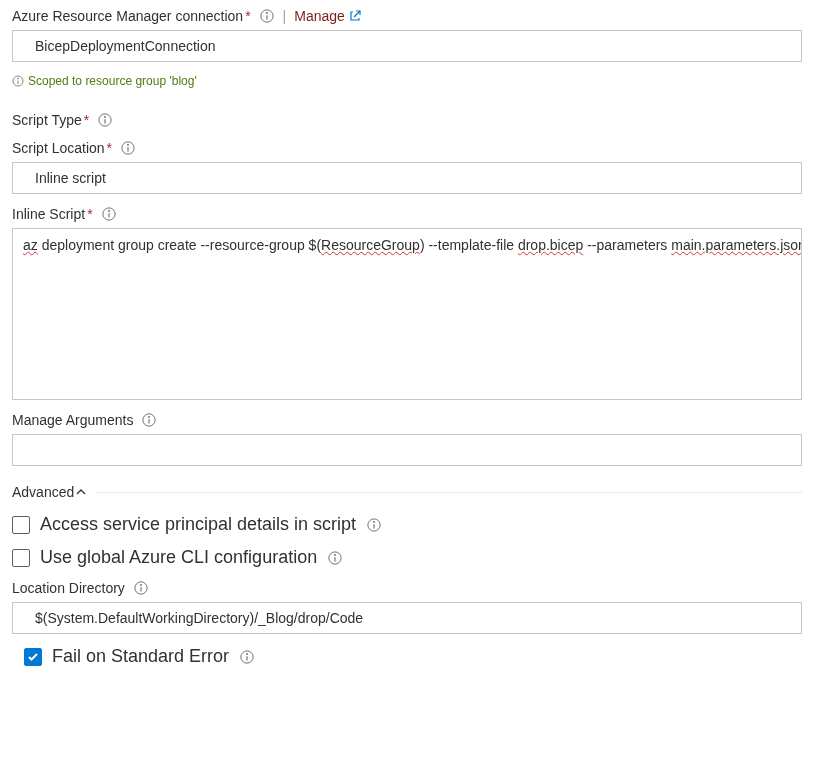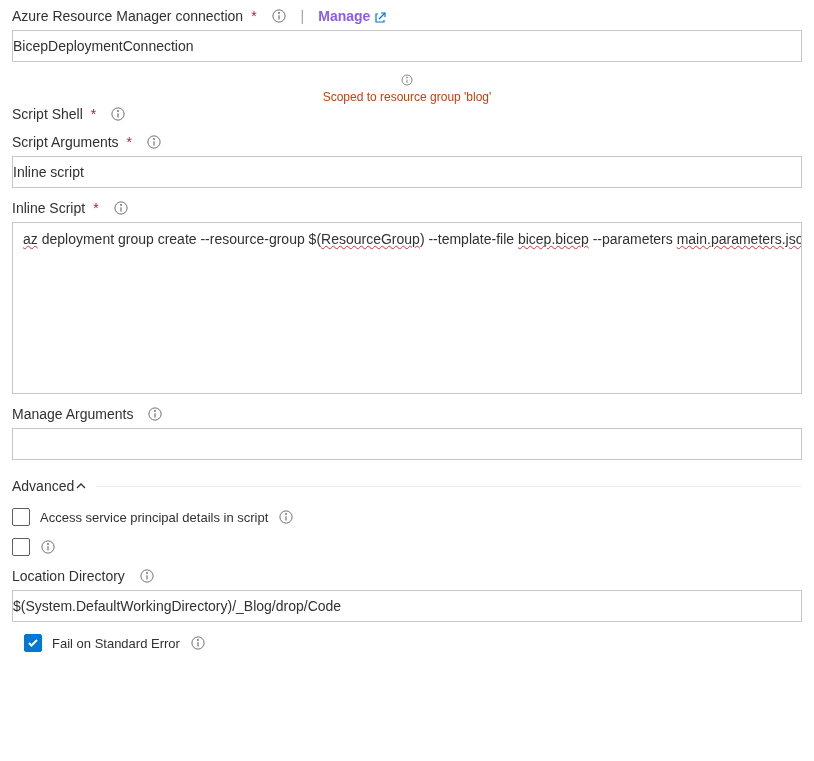--- a/index.html
+++ b/index.html
@@ -14,21 +14,20 @@
       background: #ffffff;
       padding: 8px 12px;
       width: 814px;
     }
     .field-group {
       margin-bottom: 12px;
     }
     .field-label-row {
       display: flex;
       align-items: center;
-      gap: 6px;
       margin-bottom: 6px;
     }
     .field-label {
       font-size: 14px;
       color: #323130;
     }
     .required {
       color: #a4262c;
       margin-left: 2px;
     }
@@ -43,36 +42,35 @@
     }
     .info-icon svg {
       width: 14px;
       height: 14px;
     }
     .divider {
       color: #a19f9d;
       margin: 0 8px;
     }
     .link {
-      color: #8b5cf6;
+      color: #7f1d1d;
       text-decoration: none;
       cursor: pointer;
       display: inline-flex;
-      align-items: flex-end;
+      align-items: center;
       gap: 4px;
-      font-weight: bold;
     }
     .external-icon {
       width: 12px;
       height: 12px;
       display: inline-flex;
     }
     .text-input {
       width: 100%;
-      padding: 6px 0;
+      padding: 6px 22px;
       border: 1px solid #c8c6c4;
       font-family: inherit;
       font-size: 14px;
       color: #323130;
       background: #ffffff;
       outline: none;
       height: 32px;
     }
     .textarea-input {
       width: 100%;
@@ -83,25 +81,24 @@
       color: #323130;
       background: #ffffff;
       outline: none;
       resize: none;
       height: 172px;
     }
     .scope-hint {
       display: flex;
       align-items: center;
       gap: 4px;
-      color: #c2410c;
+      color: #4d7c0f;
       font-size: 12px;
       margin-top: 4px;
-      margin-bottom: 2px;
-      flex-direction: column;
+      margin-bottom: 24px;
     }
     .scope-hint svg {
       width: 12px;
       height: 12px;
     }
     .section-header {
       display: flex;
       align-items: center;
       gap: 0;
       margin-top: 18px;
@@ -143,21 +140,21 @@
     }
     .checkbox.checked {
       background: #0078d4;
       border-color: #0078d4;
     }
     .checkbox.checked svg {
       width: 12px;
       height: 12px;
     }
     .checkbox-label {
-      font-size: 13px;
+      font-size: 18px;
       color: #323130;
     }
     .spell-error {
       text-decoration-line: underline;
       text-decoration-style: wavy;
       text-decoration-color: #d13438;
       text-decoration-thickness: 1px;
       text-align: right;
     }
   </style>
@@ -194,35 +191,35 @@
   <svg viewBox="0 0 12 12" fill="none" stroke="#8a8886" stroke-width="1">
       <circle cx="6" cy="6" r="5"></circle>
       <line x1="6" y1="5.5" x2="6" y2="9"></line>
       <circle cx="6" cy="3.5" r="0.5" fill="#8a8886"></circle>
     </svg>
   <span>Scoped to resource group 'blog'</span>
 </div>
 
 <div class="field-group">
   <div class="field-label-row">
-    <span class="field-label">Script Shell</span>
+    <span class="field-label">Script Type</span>
     <span class="required">*</span>
     <span class="info-icon">
       <svg viewBox="0 0 16 16" fill="none" stroke="#605e5c" stroke-width="1">
           <circle cx="8" cy="8" r="7"></circle>
           <line x1="8" y1="7" x2="8" y2="12" stroke-width="1.2"></line>
           <circle cx="8" cy="4.5" r="0.6" fill="#605e5c"></circle>
         </svg>
     </span>
   </div>
 </div>
 
 <div class="field-group">
   <div class="field-label-row">
-    <span class="field-label">Script Arguments</span>
+    <span class="field-label">Script Location</span>
     <span class="required">*</span>
     <span class="info-icon">
       <svg viewBox="0 0 16 16" fill="none" stroke="#605e5c" stroke-width="1">
           <circle cx="8" cy="8" r="7"></circle>
           <line x1="8" y1="7" x2="8" y2="12" stroke-width="1.2"></line>
           <circle cx="8" cy="4.5" r="0.6" fill="#605e5c"></circle>
         </svg>
     </span>
   </div>
   <input type="text" class="text-input" value="Inline script" style="">
@@ -233,21 +230,21 @@
     <span class="field-label">Inline Script</span>
     <span class="required">*</span>
     <span class="info-icon">
       <svg viewBox="0 0 16 16" fill="none" stroke="#605e5c" stroke-width="1">
           <circle cx="8" cy="8" r="7"></circle>
           <line x1="8" y1="7" x2="8" y2="12" stroke-width="1.2"></line>
           <circle cx="8" cy="4.5" r="0.6" fill="#605e5c"></circle>
         </svg>
     </span>
   </div>
-  <div class="textarea-input" contenteditable="true" style="white-space: nowrap; overflow: hidden;"><span class="spell-error">az</span><span> deployment group create --resource-group $(</span><span class="spell-error">ResourceGroup</span><span>) --template-file </span><span class="spell-error">bicep.bicep</span><span> --parameters </span><span class="spell-error">main.parameters.json</span></div>
+  <div class="textarea-input" contenteditable="true" style="white-space: nowrap; overflow: hidden;"><span class="spell-error">az</span><span> deployment group create --resource-group $(</span><span class="spell-error">ResourceGroup</span><span>) --template-file </span><span class="spell-error">drop.bicep</span><span> --parameters </span><span class="spell-error">main.parameters.json</span></div>
 </div>
 
 <div class="field-group">
   <div class="field-label-row">
     <span class="field-label">Manage Arguments</span>
     <span class="info-icon">
       <svg viewBox="0 0 16 16" fill="none" stroke="#605e5c" stroke-width="1">
           <circle cx="8" cy="8" r="7"></circle>
           <line x1="8" y1="7" x2="8" y2="12" stroke-width="1.2"></line>
           <circle cx="8" cy="4.5" r="0.6" fill="#605e5c"></circle>
@@ -274,20 +271,21 @@
     <svg viewBox="0 0 16 16" fill="none" stroke="#605e5c" stroke-width="1">
         <circle cx="8" cy="8" r="7"></circle>
         <line x1="8" y1="7" x2="8" y2="12" stroke-width="1.2"></line>
         <circle cx="8" cy="4.5" r="0.6" fill="#605e5c"></circle>
       </svg>
   </span>
 </div>
 
 <div class="checkbox-row">
   <span class="checkbox"></span>
+  <span class="checkbox-label">Use global Azure CLI configuration</span>
   <span class="info-icon" style="margin-left:0;">
     <svg viewBox="0 0 16 16" fill="none" stroke="#605e5c" stroke-width="1">
         <circle cx="8" cy="8" r="7"></circle>
         <line x1="8" y1="7" x2="8" y2="12" stroke-width="1.2"></line>
         <circle cx="8" cy="4.5" r="0.6" fill="#605e5c"></circle>
       </svg>
   </span>
 </div>
 
 <div class="field-group">

